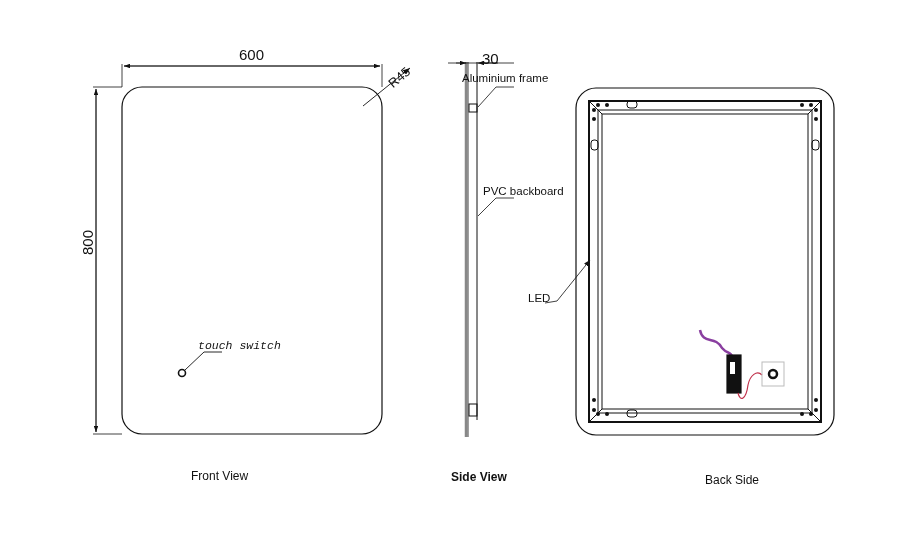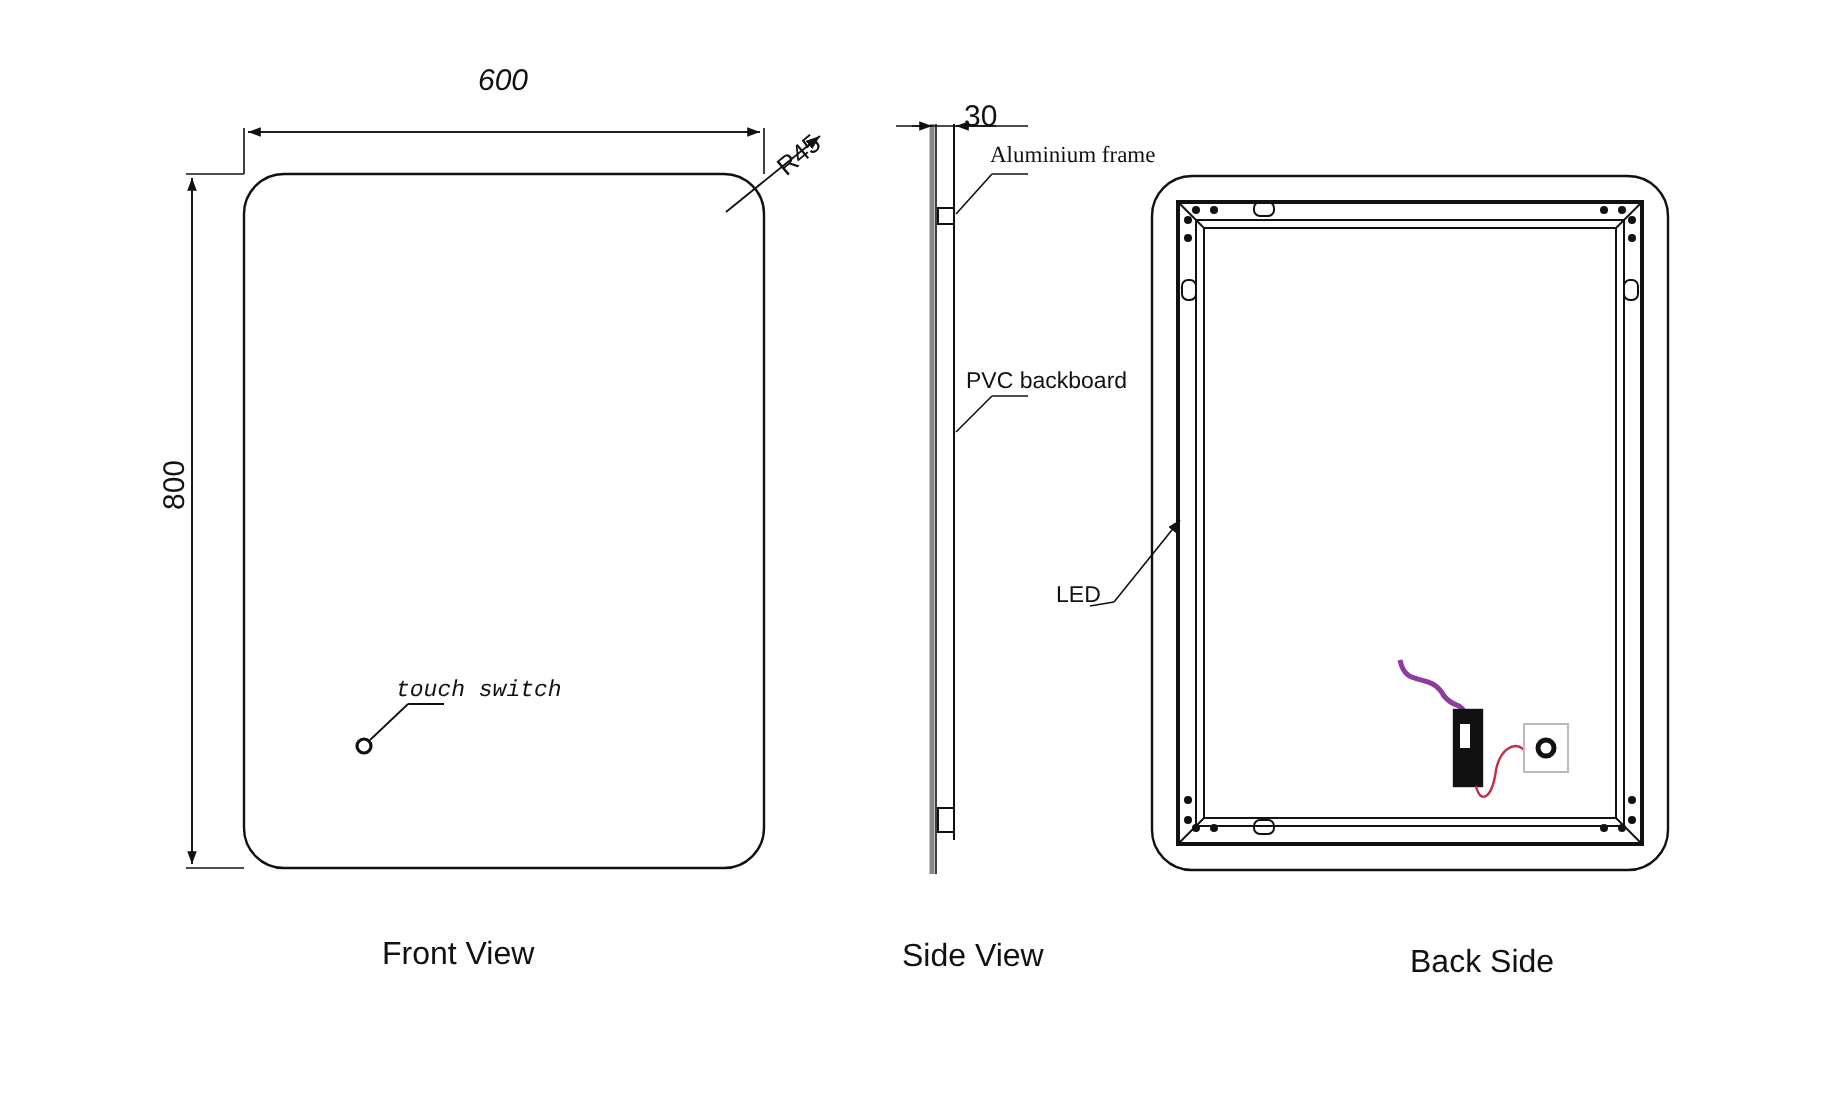--- a/index.html
+++ b/index.html
@@ -1,21 +1,21 @@
 <!DOCTYPE html>
 <html><head>
 <meta charset="utf-8">
 <style>
   html, body { margin: 0; padding: 0; background: #ffffff; }
   body { width: 921px; height: 547px; position: relative; overflow: hidden; font-family: "Liberation Sans", sans-serif; }
   svg { position: absolute; left: 0; top: 0; }
   .lbl { position: absolute; font-family: "Liberation Sans", sans-serif; color: #111; white-space: nowrap; line-height: 1; }
   .dim { font-size: 15px; }
   .callout { font-size: 11.5px; }
-  .view { font-size: 16px; }
+  .view { font-size: 12px; }
   .mono { font-family: "Liberation Mono", monospace; font-size: 11.5px; font-style: italic; }
 </style>
 </head>
 <body>
 
 <svg width="921" height="547" viewBox="0 0 921 547">
   <defs>
     <marker id="arr" markerWidth="8" markerHeight="6" refX="8" refY="3" orient="auto">
       <path d="M0,0 L8,3 L0,6 z" fill="#111"></path>
     </marker>
@@ -98,25 +98,25 @@
 
     <path d="M700 330 C703 345, 715 335, 722 348 C728 355, 730 350, 733 358" stroke="#8a3fa0" stroke-width="2.5"></path>
     <rect x="727" y="355" width="14" height="38" fill="#111"></rect>
     <rect x="730" y="362" width="5" height="12" fill="#fff" stroke="none"></rect>
     <path d="M738 393 C740 402, 746 400, 748 385 C750 375, 757 370, 762 375" stroke="#c0304a" stroke-width="1.2"></path>
     <rect x="762" y="362" width="22" height="24" stroke="#bbb" stroke-width="1"></rect>
     <circle cx="773" cy="374" r="4" stroke="#111" stroke-width="2.5" fill="#fff"></circle>
   </g>
 </svg>
 
-<span class="lbl dim" style="left:239px;top:33px;font-style:italic;">600</span>
+<span class="lbl dim" style="left:239px;top:47px;">600</span>
 <span class="lbl dim" style="left:80px;top:255px;transform:rotate(-90deg);transform-origin:left top;">800</span>
 <span class="lbl dim" style="left:386px;top:80px;transform:rotate(-40deg);transform-origin:left top;font-size:13px;">R45</span>
 <span class="lbl mono" style="left:198px;top:340px;">touch  switch</span>
 
 <span class="lbl dim" style="left:482px;top:51px;">30</span>
-<span class="lbl callout" style="left:495px;top:73px;font-family:Liberation Serif, serif;">Aluminium frame</span>
+<span class="lbl callout" style="left:462px;top:73px;">Aluminium frame</span>
 <span class="lbl callout" style="left:483px;top:186px;">PVC backboard</span>
 <span class="lbl callout" style="left:528px;top:293px;">LED</span>
 
 <span class="lbl view" style="left:191px;top:470px;">Front View</span>
-<span class="lbl view" style="left:451px;top:471px;">Side View</span>
+<span class="lbl view" style="left:451px;top:471px;font-weight:bold;">Side View</span>
 <span class="lbl view" style="left:705px;top:474px;">Back Side</span>
 
 </body></html>

